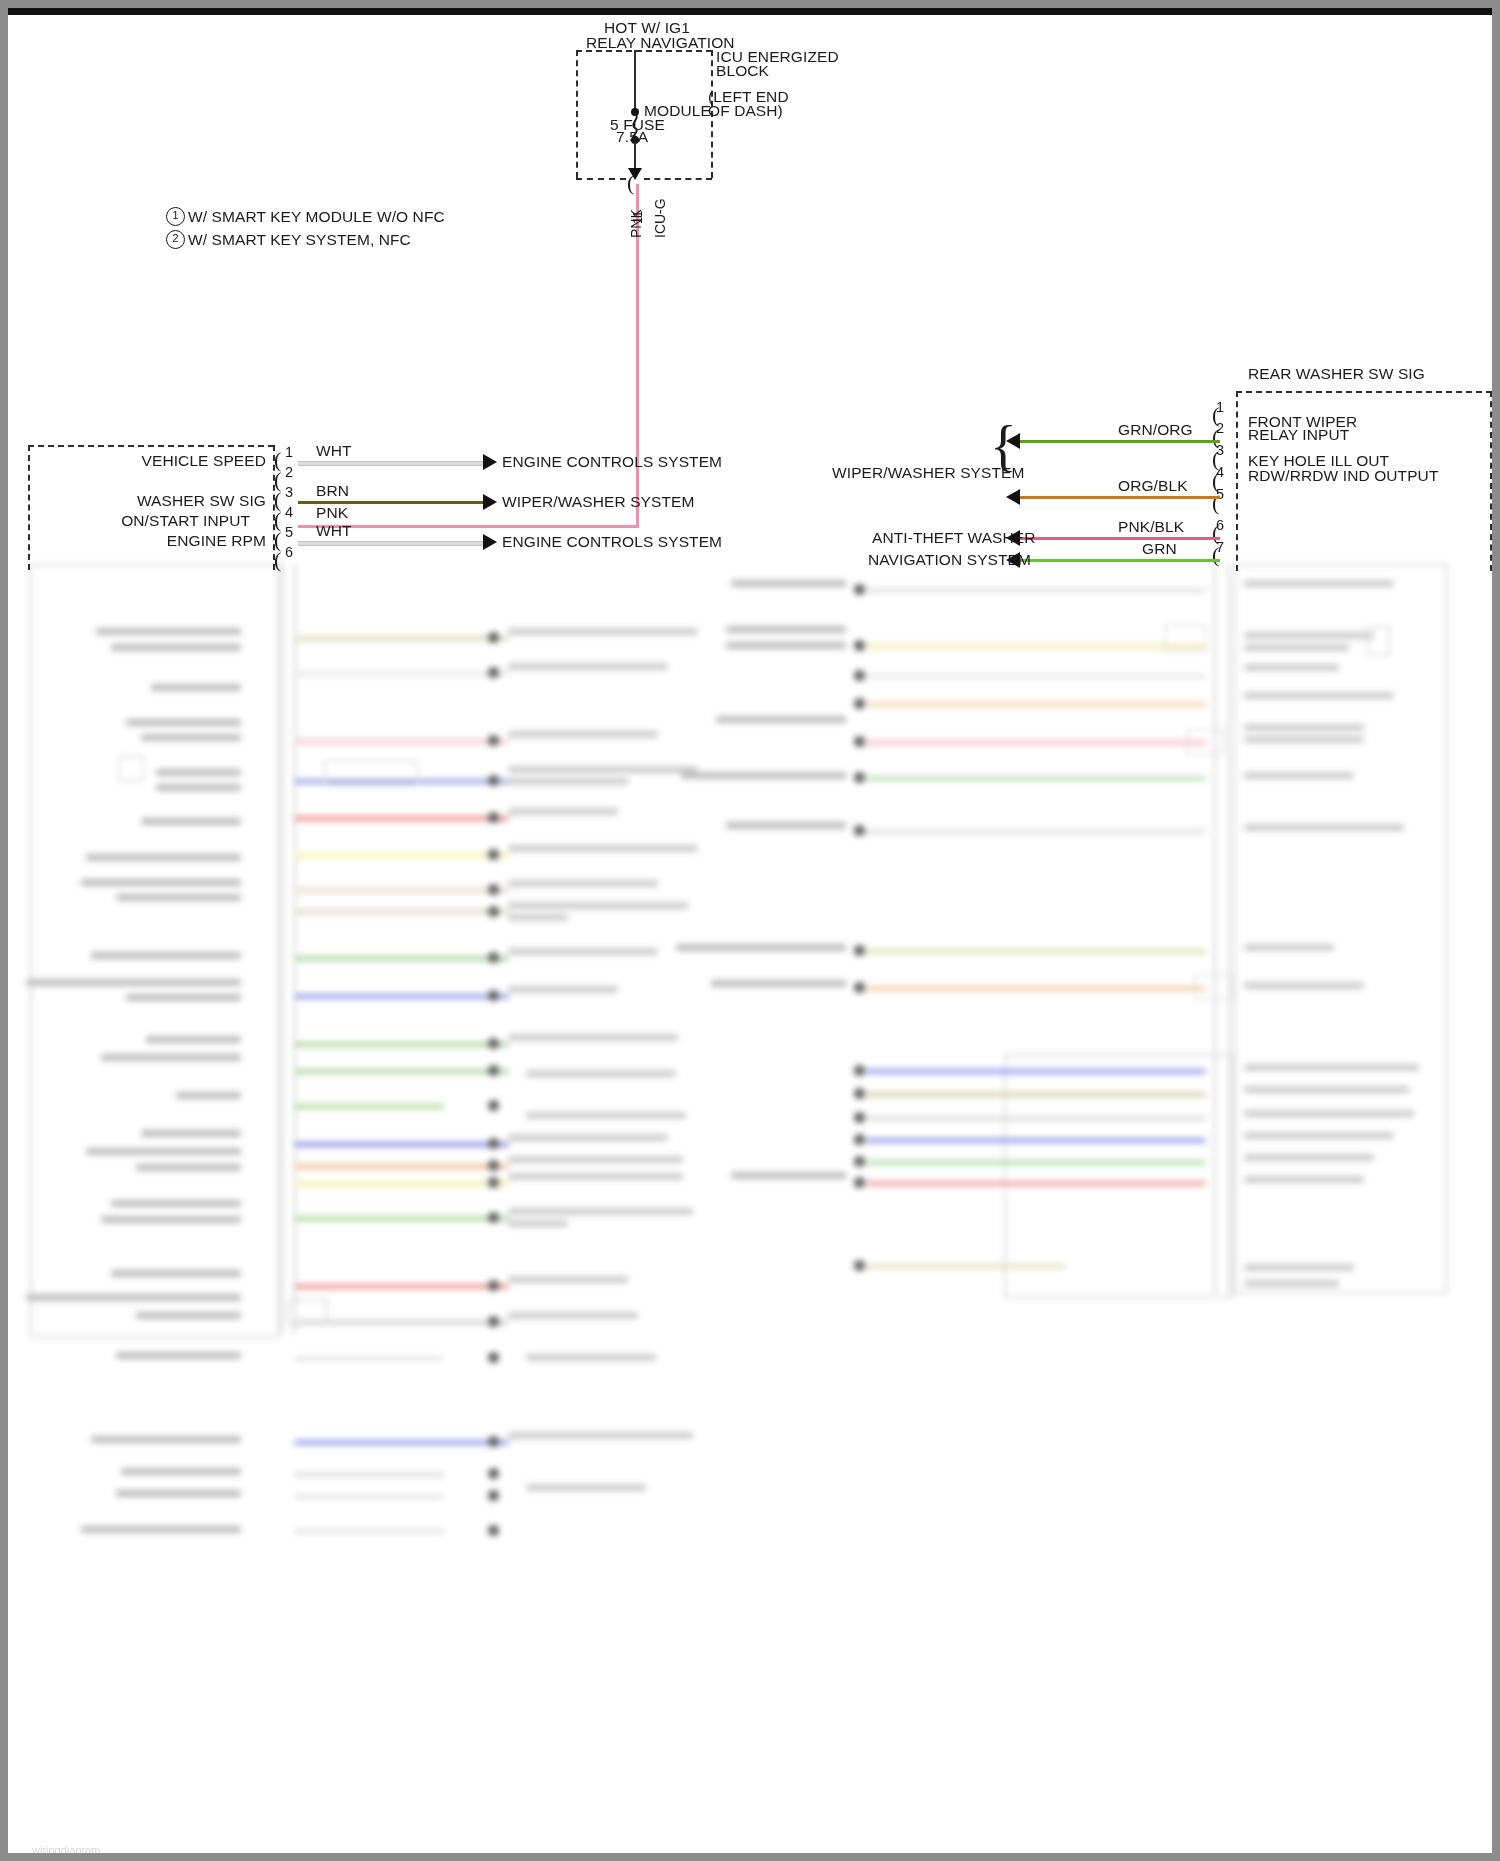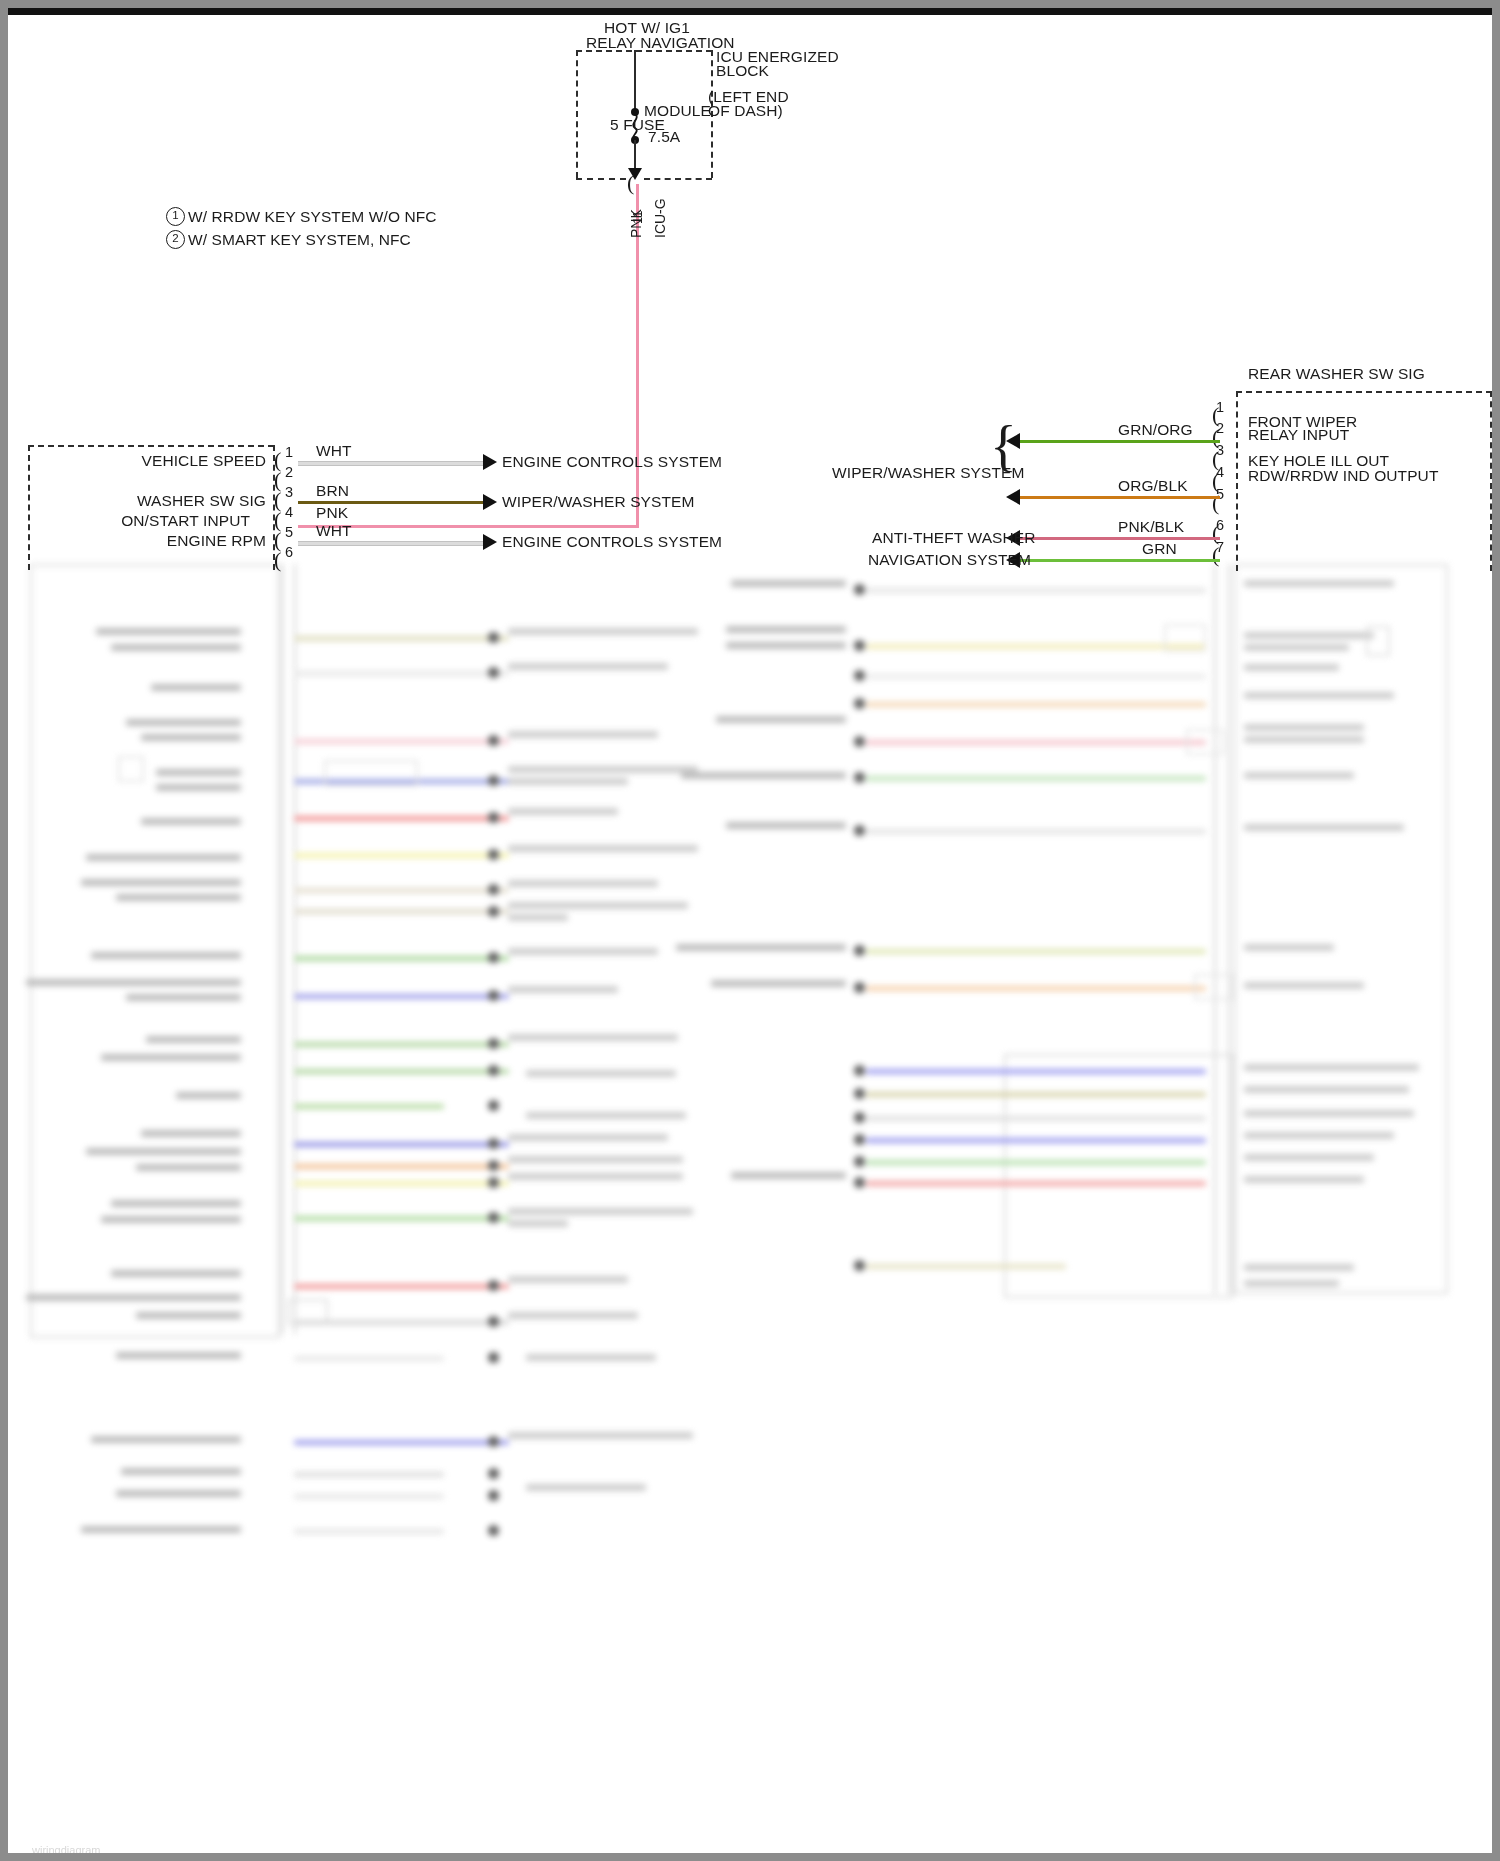--- a/index.html
+++ b/index.html
@@ -297,33 +297,33 @@
   <div class="dot" style="left:623px;top:100px;"></div>
   <svg class="fuse" style="left:620px;top:106px;" viewBox="0 0 14 26">
     <path d="M7 0 C13 4, 1 10, 7 14 C13 18, 1 22, 7 26" fill="none" stroke="#111" stroke-width="1.8"></path>
   </svg>
   <div class="dot" style="left:623px;top:128px;"></div>
   <div class="vline" style="left:626px;top:132px;height:38px;"></div>
   <div class="arrow-d" style="left:620px;top:160px;"></div>
 
   <div class="t" style="left:636px;top:94px;">MODULE</div>
   <div class="t" style="left:602px;top:108px;">5 FUSE</div>
-  <div class="t" style="left:640px;top:120px;">7.5A</div>
+  <div class="t" style="left:608px;top:120px;">7.5A</div>
 
   <div class="brk" style="left:619px;top:166px;">(</div>
 
   <div class="wire-v" style="left:628px;top:176px;height:343px;background:#f090ab;"></div>
   <div class="wire" style="left:290px;top:517px;width:341px;background:#f090ab;"></div>
 
   <div class="vt" style="left:620px;top:230px;font-size:14px;">PNK</div>
   <div class="vt" style="left:622px;top:216px;font-size:13px;">11</div>
   <div class="vt" style="left:644px;top:230px;font-size:14px;">ICU-G</div>
 
   <div class="circnum" style="left:158px;top:199px;">1</div>
-  <div class="t" style="left:180px;top:200px;">W/ RRDW KEY SYSTEM W/O NFC</div>
+  <div class="t" style="left:180px;top:200px;">W/ SMART KEY MODULE W/O NFC</div>
   <div class="circnum" style="left:158px;top:222px;">2</div>
   <div class="t" style="left:180px;top:223px;">W/ SMART KEY SYSTEM, NFC</div>
 
   <div class="dash-h" style="left:20px;top:437px;width:246px;"></div>
   <div class="dash-v" style="left:20px;top:437px;height:125px;"></div>
   <div class="dash-v" style="left:265px;top:437px;height:125px;"></div>
 
   <div class="brk" style="left:266px;top:443px;">(</div>
   <div class="num" style="left:277px;top:436px;">1</div>
   <div class="brk" style="left:266px;top:463px;">(</div>

